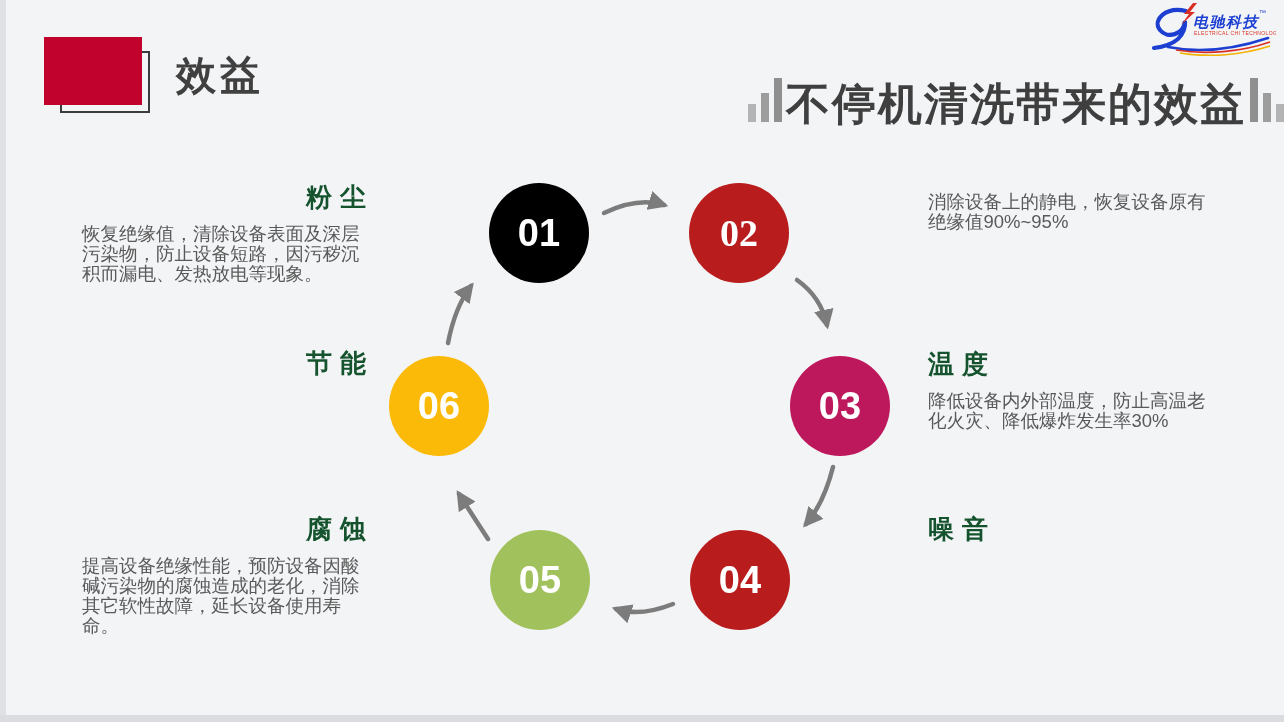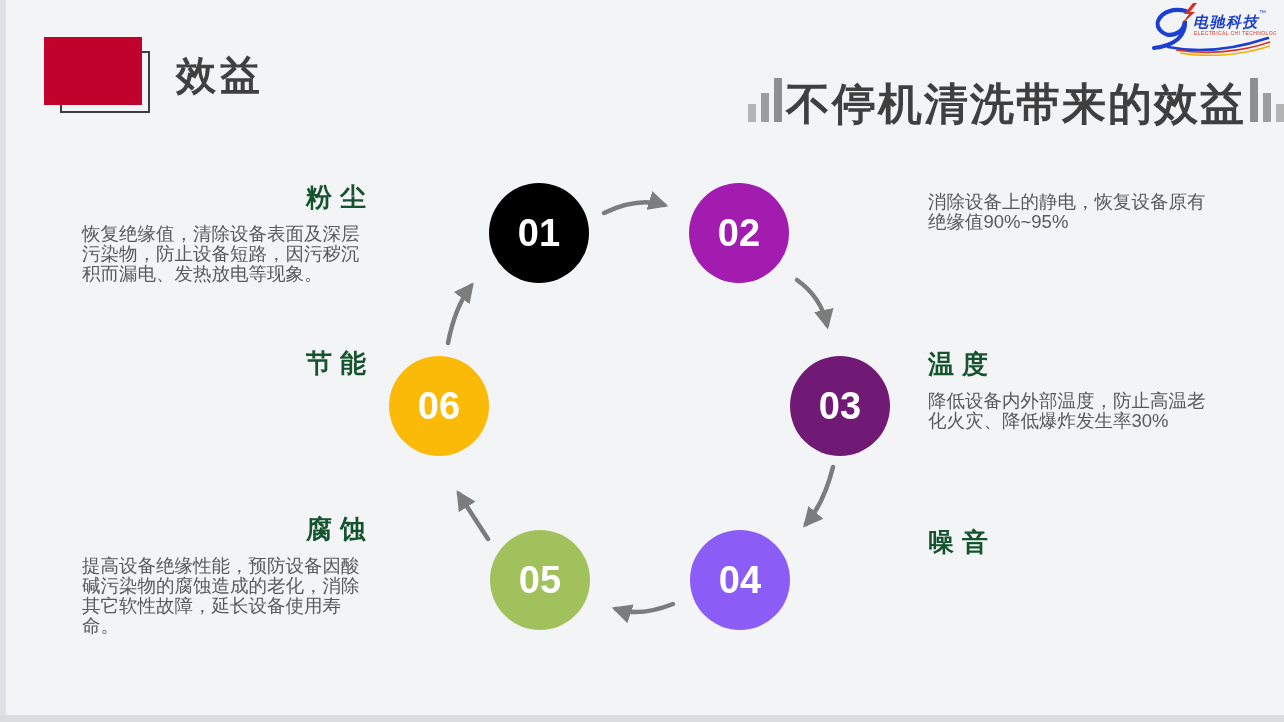--- a/index.html
+++ b/index.html
@@ -34,21 +34,21 @@
   
   .benefit{position:absolute;width:292px;}
   .benefit h3{margin:0;font-size:26px;font-weight:800;color:#14532d;letter-spacing:8px;}
   .benefit p{margin:9px 0 0;font-size:18.5px;line-height:20px;color:#595959;}
   .b-left h3{text-align:right;padding-right:0;}
   .pos-l1{left:82px;top:180px;}
   .pos-l2{left:82px;top:346px;}
   .pos-l3{left:82px;top:512px;}
   .pos-r1{left:928px;top:183px;}
   .pos-r2{left:928px;top:347px;}
-  .pos-r3{left:928px;top:512px;margin-top:13px;}
+  .pos-r3{left:928px;top:512px;}
 
   
   .cycle-step{
     position:absolute;width:100px;height:100px;border-radius:50%;
     display:flex;align-items:center;justify-content:center;
     color:#fff;font-size:38px;font-weight:bold;
   }
   .s1{left:489px;top:183px;}
   .s2{left:689px;top:183px;}
   .s3{left:790px;top:356px;}
@@ -121,23 +121,23 @@
   </section>
   <section class="benefit pos-r2">
     <h3>温度</h3>
     <p>降低设备内外部温度，防止高温老化火灾、降低爆炸发生率30%</p>
   </section>
   <section class="benefit pos-r3">
     <h3>噪音</h3>
   </section>
 
   <div class="cycle-step s1" style="background: #000000;">01</div>
-  <div class="cycle-step s2" style="background: #a21caf;">02</div>
-  <div class="cycle-step s3" style="background: #701a75;">03</div>
-  <div class="cycle-step s4" style="background: #8b5cf6; text-align: center;">04</div>
+  <div class="cycle-step s2" style="background: #b91c1c; font-family: Liberation Serif, serif;">02</div>
+  <div class="cycle-step s3" style="background: #be185d;">03</div>
+  <div class="cycle-step s4" style="background: #b91c1c; text-align: center;">04</div>
   <div class="cycle-step s5" style="background: rgb(161, 193, 92);">05</div>
   <div class="cycle-step s6" style="background: rgb(251, 185, 8);">06</div>
 
   <svg class="arrows" width="1284" height="722" viewBox="0 0 1284 722">
     <defs>
       <marker id="ah" markerWidth="4.4" markerHeight="4.4" refX="3.4" refY="2.2" orient="auto">
         <path class="arrowhead" d="M0,0 L4.4,2.2 L0,4.4 Z"></path>
       </marker>
     </defs>
     <path class="arrow" d="M604 213 Q638 197 664 205" marker-end="url(#ah)"></path>

